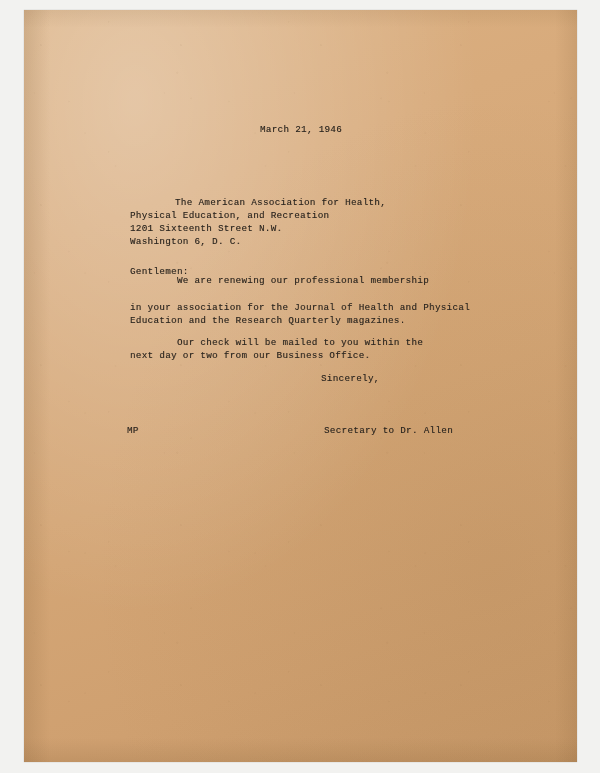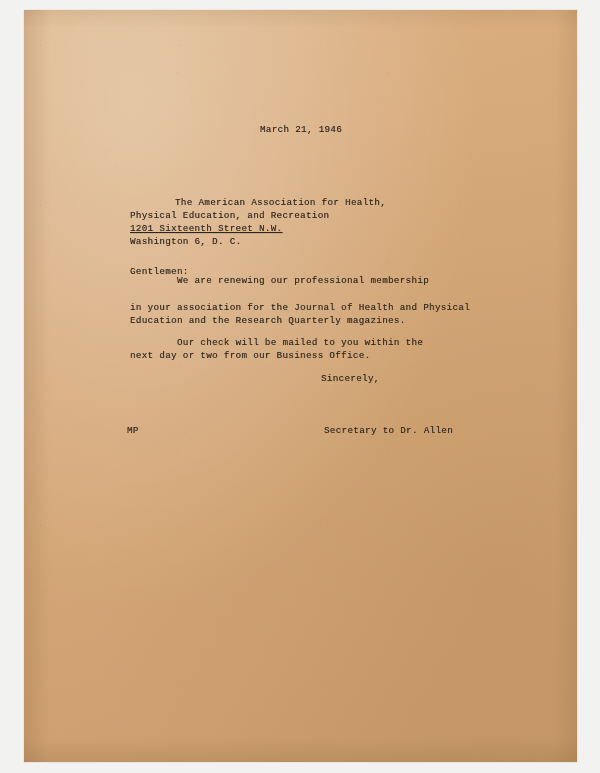--- a/index.html
+++ b/index.html
@@ -71,21 +71,21 @@
     border-radius: 14px;
   }
   .line {
     position: absolute;
     white-space: pre;
     text-shadow: 0.35px 0.25px 0 rgba(60,45,30,0.45);
   }
   .date        { left: 236px; top: 113px; }
   .addr1       { left: 106px; top: 186px; margin-left: 45px; }
   .addr2       { left: 106px; top: 199px; text-align: right; }
-  .addr3       { left: 106px; top: 212px; text-decoration: underline; }
+  .addr3       { left: 106px; top: 212px; }
   .addr4       { left: 106px; top: 225px; }
   .salutation  { left: 106px; top: 255px; }
   .b1l1        { left: 106px; top: 264px; text-align: center; }
   .b1l2        { left: 106px; top: 291px; }
   .b1l3        { left: 106px; top: 304px; }
   .b2l1        { left: 106px; top: 326px; text-align: right; }
   .b2l2        { left: 106px; top: 339px; }
   .closing     { left: 297px; top: 362px; }
   .initials    { left: 103px; top: 414px; }
   .signature   { left: 300px; top: 414px; }

